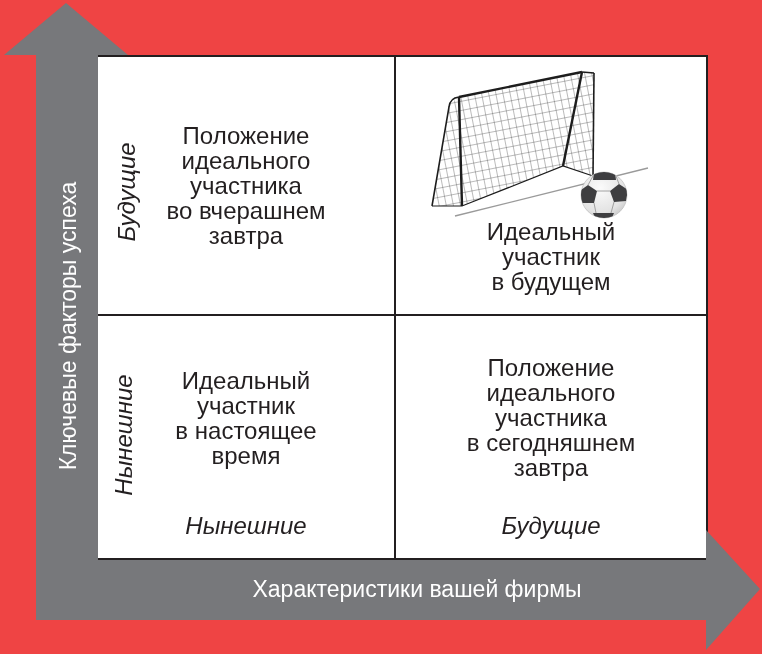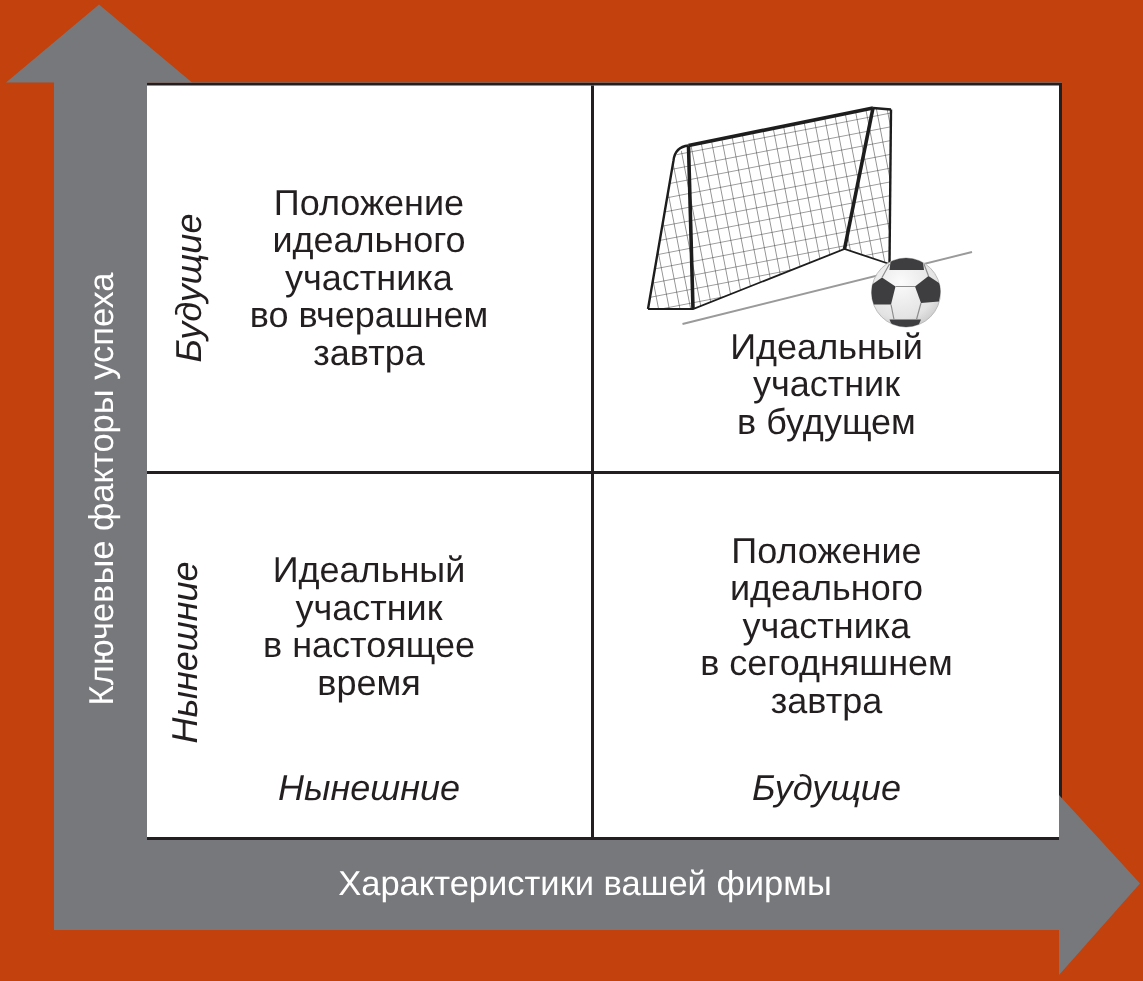--- a/index.html
+++ b/index.html
@@ -1,17 +1,17 @@
 <!DOCTYPE html>
 <html><head>
 <meta charset="utf-8">
 <style>
   html,body{margin:0;padding:0;background:#ffffff;}
   #canvas{
-    position:relative;width:762px;height:654px;background:#c2410c;overflow:hidden;
+    position:relative;width:762px;height:654px;background:#ef4444;overflow:hidden;
     font-family:"Liberation Sans",sans-serif;color:#231f20;
   }
   .abs{position:absolute;}
   
   #matrix{
     left:96px;top:55px;width:612px;height:505px;
     box-sizing:border-box;border:2px solid #231f20;background:#ffffff;z-index:1;
   }
   .divider{background:#231f20;z-index:2;}
   #v-divider{left:394px;top:57px;width:2px;height:501px;}
@@ -29,21 +29,21 @@
   .col-label{text-align:center;}
   #col-label-left{left:98px;top:512px;width:296px;}
   #col-label-right{left:396px;top:512px;width:310px;}
   .row-label{white-space:nowrap;transform:translate(-50%,-50%) rotate(-90deg);}
   #row-label-top{left:127px;top:192px;}
   #row-label-bottom{left:124px;top:435px;}
   
   #axes-svg{left:0;top:0;z-index:5;pointer-events:none;}
   .axis-label{color:#ffffff;font-size:23px;white-space:nowrap;z-index:6;}
   #y-axis-label{left:68px;top:326px;transform:translate(-50%,-50%) rotate(-90deg);}
-  #x-axis-label{left:390px;top:589px;transform:translate(-50%,-50%);}
+  #x-axis-label{left:417px;top:589px;transform:translate(-50%,-50%);}
   
   #goal-svg{left:425px;top:62px;z-index:4;}
 </style>
 </head>
 <body>
 
 <div id="canvas">
 
   <div class="abs" id="matrix"></div>
   <div class="abs divider" id="v-divider"></div>

